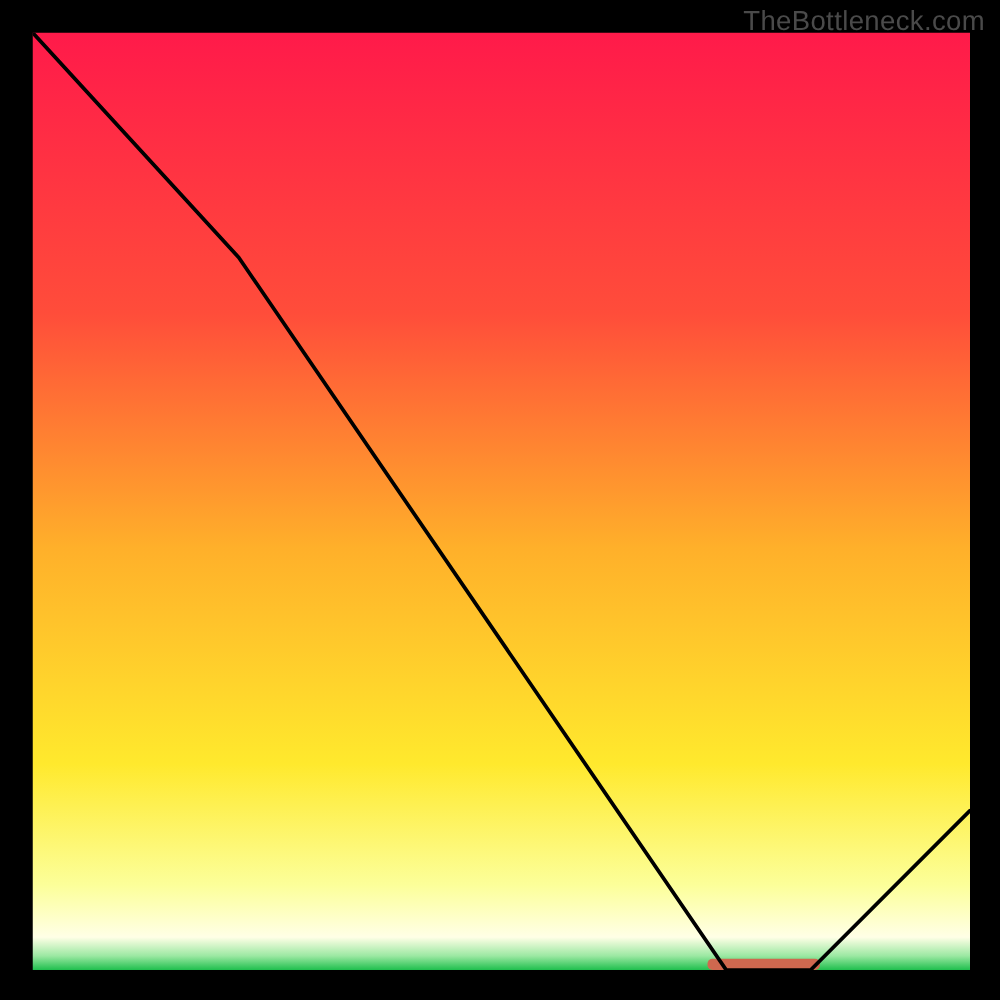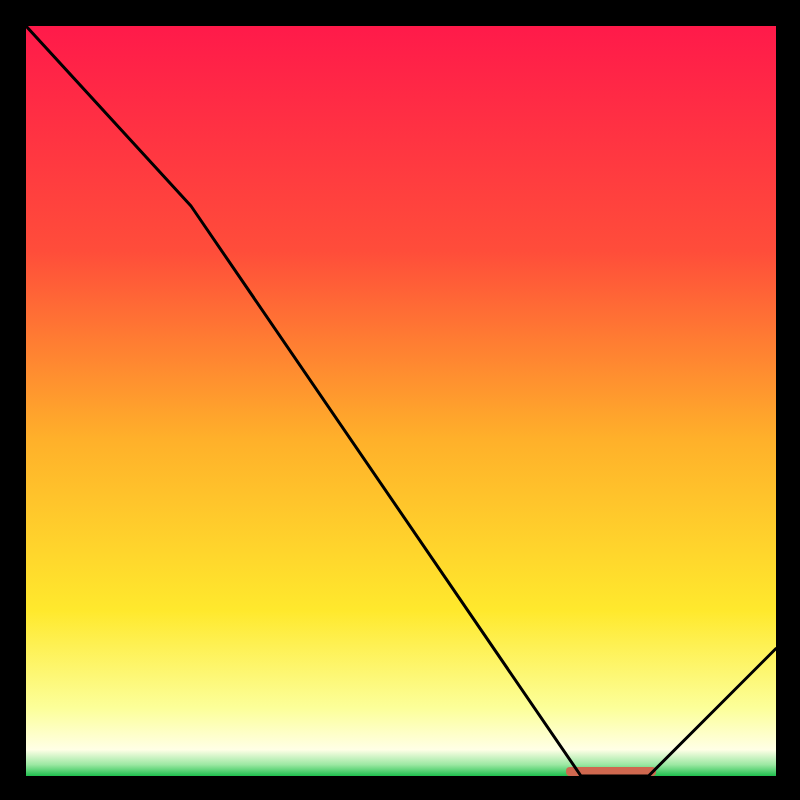--- a/index.html
+++ b/index.html
@@ -36,20 +36,21 @@
   }
   svg.chart {
     display: block;
   }
 </style>
 </head>
 <body>
 
 <div class="wrapper">
 
+  <div class="watermark">TheBottleneck.com</div>
 
   <div class="plot-frame">
     <svg class="chart" id="chart-svg" width="750" height="750" viewBox="0 0 750 750" preserveAspectRatio="none">
       <defs>
         <linearGradient id="bg-grad" x1="0" y1="0" x2="0" y2="1">
             <stop offset="0%" stop-color="#ff1a4a"></stop>
             <stop offset="30%" stop-color="#ff4d3a"></stop>
             <stop offset="55.00000000000001%" stop-color="#ffb02a"></stop>
             <stop offset="78%" stop-color="#ffe92d"></stop>
             <stop offset="91%" stop-color="#fcff9a"></stop>

